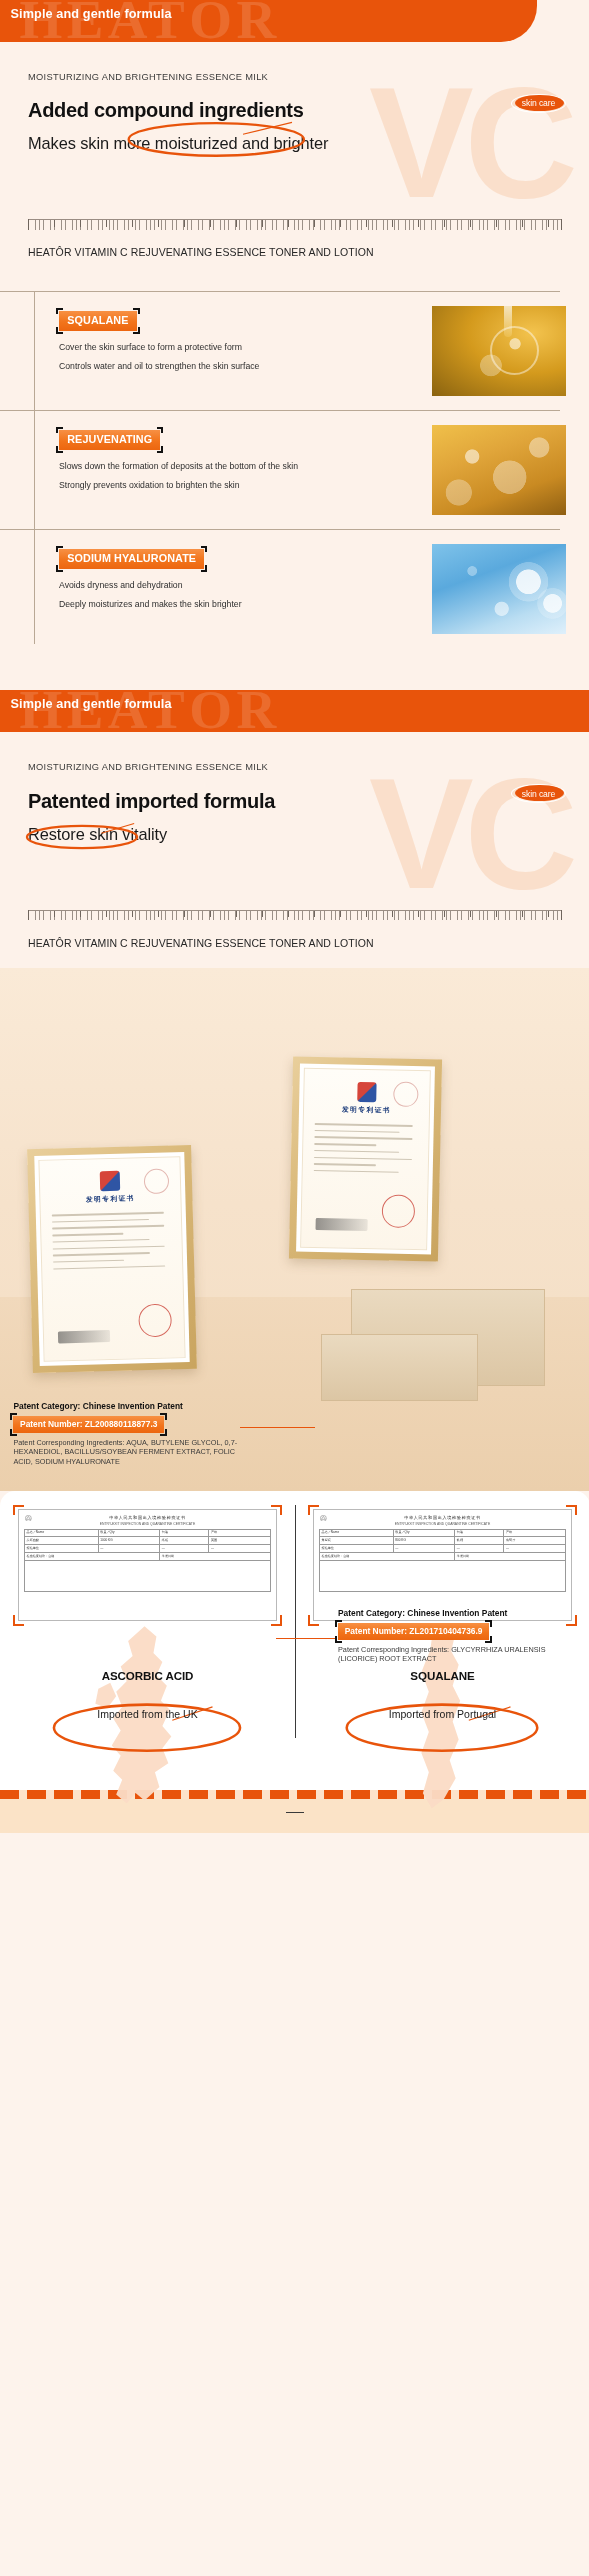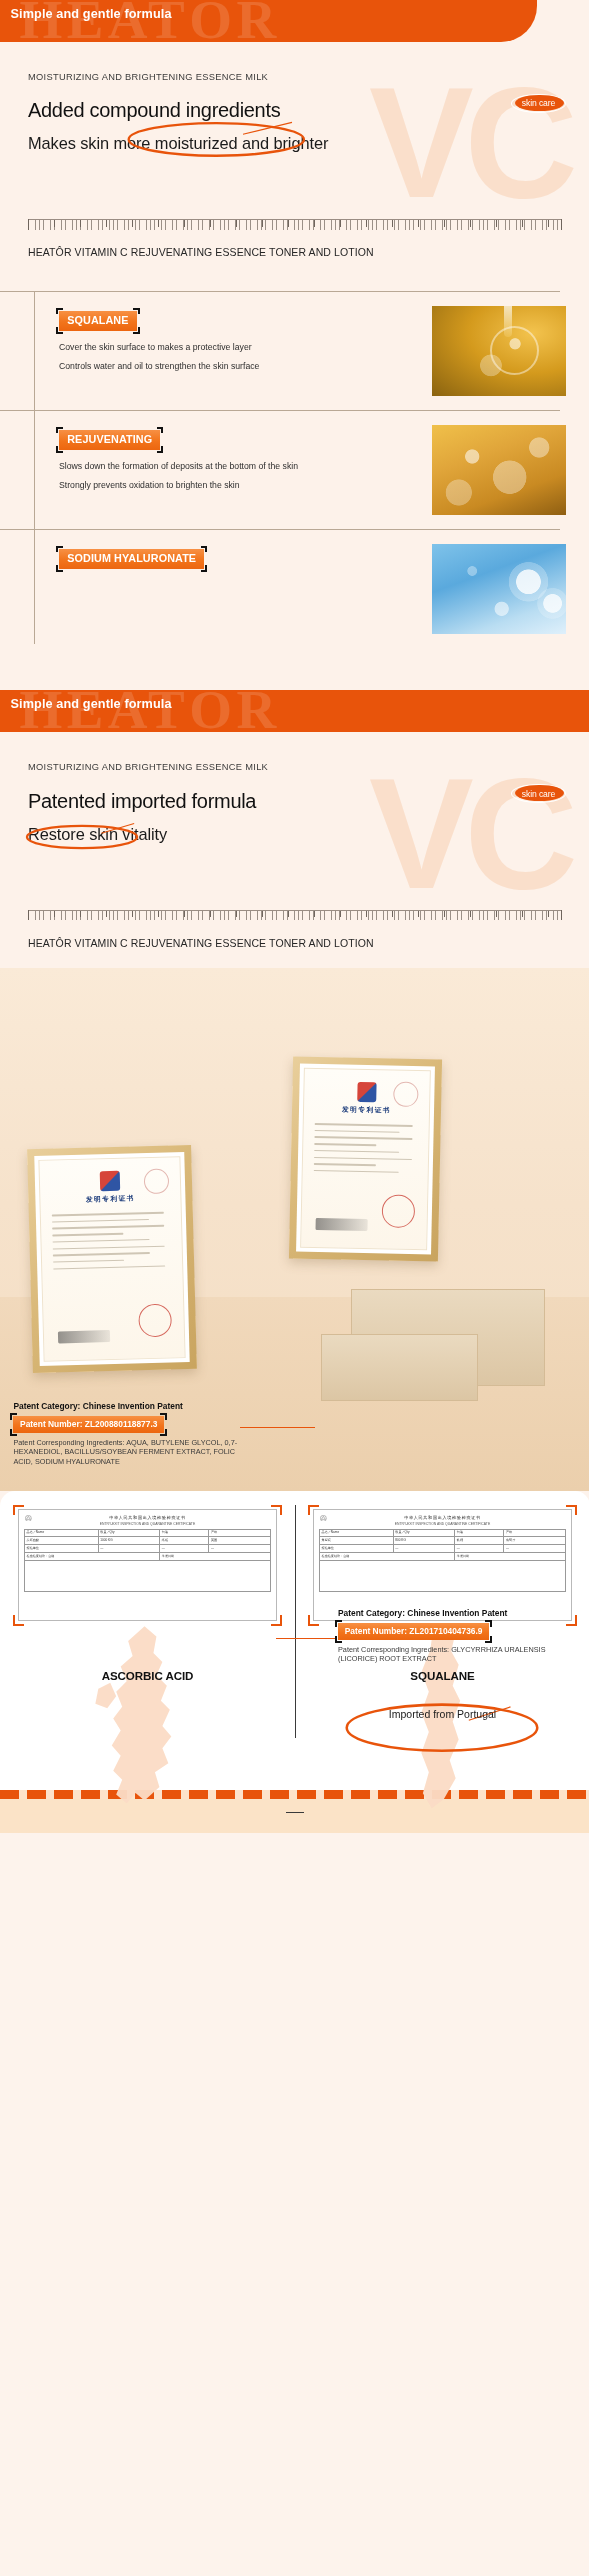--- a/index.html
+++ b/index.html
@@ -65,21 +65,21 @@
     position:absolute; left:3.7px; top:0.7px; width:49px; height:16.4px;
     background:#E8540B; border-radius:50%;
   }
   .skin-badge .lbl {
     position:absolute; left:0; top:0; width:55px; height:18.7px;
     display:flex; align-items:center; justify-content:center;
     color:#fff; font-size:8.6px; font-weight:normal; letter-spacing:-0.1px;
   }
   .h1 {
     position:relative; z-index:2;
-    font-size:20px; font-weight:normal; color:#111; letter-spacing:-0.3px;
+    font-size:20px; font-weight:bold; color:#111; letter-spacing:-0.3px;
     line-height:25px;
   }
   .h2 {
     position:relative; z-index:2;
     font-size:16.4px; font-weight:normal; color:#1b1b1b; letter-spacing:-0.1px;
     line-height:22.4px; margin-top:9px;
   }
   .scribble {
     position:absolute; left:112px; top:10.5px; z-index:3;
     width:216px; height:49px; pointer-events:none;
@@ -354,21 +354,21 @@
         <div class="card-rule"></div>
         <div class="card-inner">
           <div class="tagbox">
             <span class="tag">SQUALANE</span>
             <span class="br tl"></span>
             <span class="br tr"></span>
             <span class="br bl"></span>
             <span class="br br2"></span>
           </div>
           <div class="card-lines">
-            <div class="ln">Cover the skin surface to makes a protective layer</div>
+            <div class="ln">Cover the skin surface to form a protective form</div>
             <div class="ln">Controls water and oil to strengthen the skin surface</div>
           </div>
           <div class="card-img">
             <div class="img-oil">
               <div class="drip"></div>
               <div class="ring"></div>
             </div>
           </div>
         </div>
       </div>
@@ -395,20 +395,24 @@
 
       <div class="card">
         <div class="card-rule"></div>
         <div class="card-inner">
           <div class="tagbox">
             <span class="tag">SODIUM HYALURONATE</span>
             <span class="br tl"></span>
             <span class="br tr"></span>
             <span class="br bl"></span>
             <span class="br br2"></span>
+          </div>
+          <div class="card-lines">
+            <div class="ln">Avoids dryness and dehydration</div>
+            <div class="ln">Deeply moisturizes and makes the skin brighter</div>
           </div>
           <div class="card-img">
             <div class="img-hyal"></div>
           </div>
         </div>
       </div>
     </div>
   </div>
 
   <div class="section">
@@ -587,20 +591,27 @@
           <svg width="149" height="224" viewBox="0 0 200 300" class="map-uk">
             <path d="M96 12 L112 26 L108 48 L120 60 L112 78 L126 92 L118 112 L130 124
                      L120 146 L132 160 L120 176 L128 196 L110 208 L116 228 L96 246
                      L84 236 L72 250 L58 238 L66 218 L54 206 L64 186 L52 172 L64 152
                      L54 136 L66 120 L58 100 L72 86 L64 66 L80 52 L74 32 Z" fill="#FBDCC6"></path>
             <path d="M34 96 L50 88 L58 106 L46 122 L30 116 Z" fill="#FBDCC6"></path>
           </svg>
         </div>
 
         <div class="bp-name">ASCORBIC ACID</div>
+        <div class="bp-origin-wrap">
+          <svg class="bp-ellipse" viewBox="0 0 360 90" preserveAspectRatio="none">
+            <ellipse cx="180" cy="52" rx="125" ry="31" fill="none" stroke="#E8540B" stroke-width="3.4"></ellipse>
+            <path d="M268 24 L214 42" fill="none" stroke="#E8540B" stroke-width="1.6"></path>
+          </svg>
+          <div class="bp-origin">Imported from the UK</div>
+        </div>
       </div>
 
       <div class="bp-col">
         <div class="docbox">
           <span class="corner c-tl"></span>
           <span class="corner c-tr"></span>
           <span class="corner c-bl"></span>
           <span class="corner c-br"></span>
           <div class="docsheet">
             <svg class="ds-logo" viewBox="0 0 20 20">

